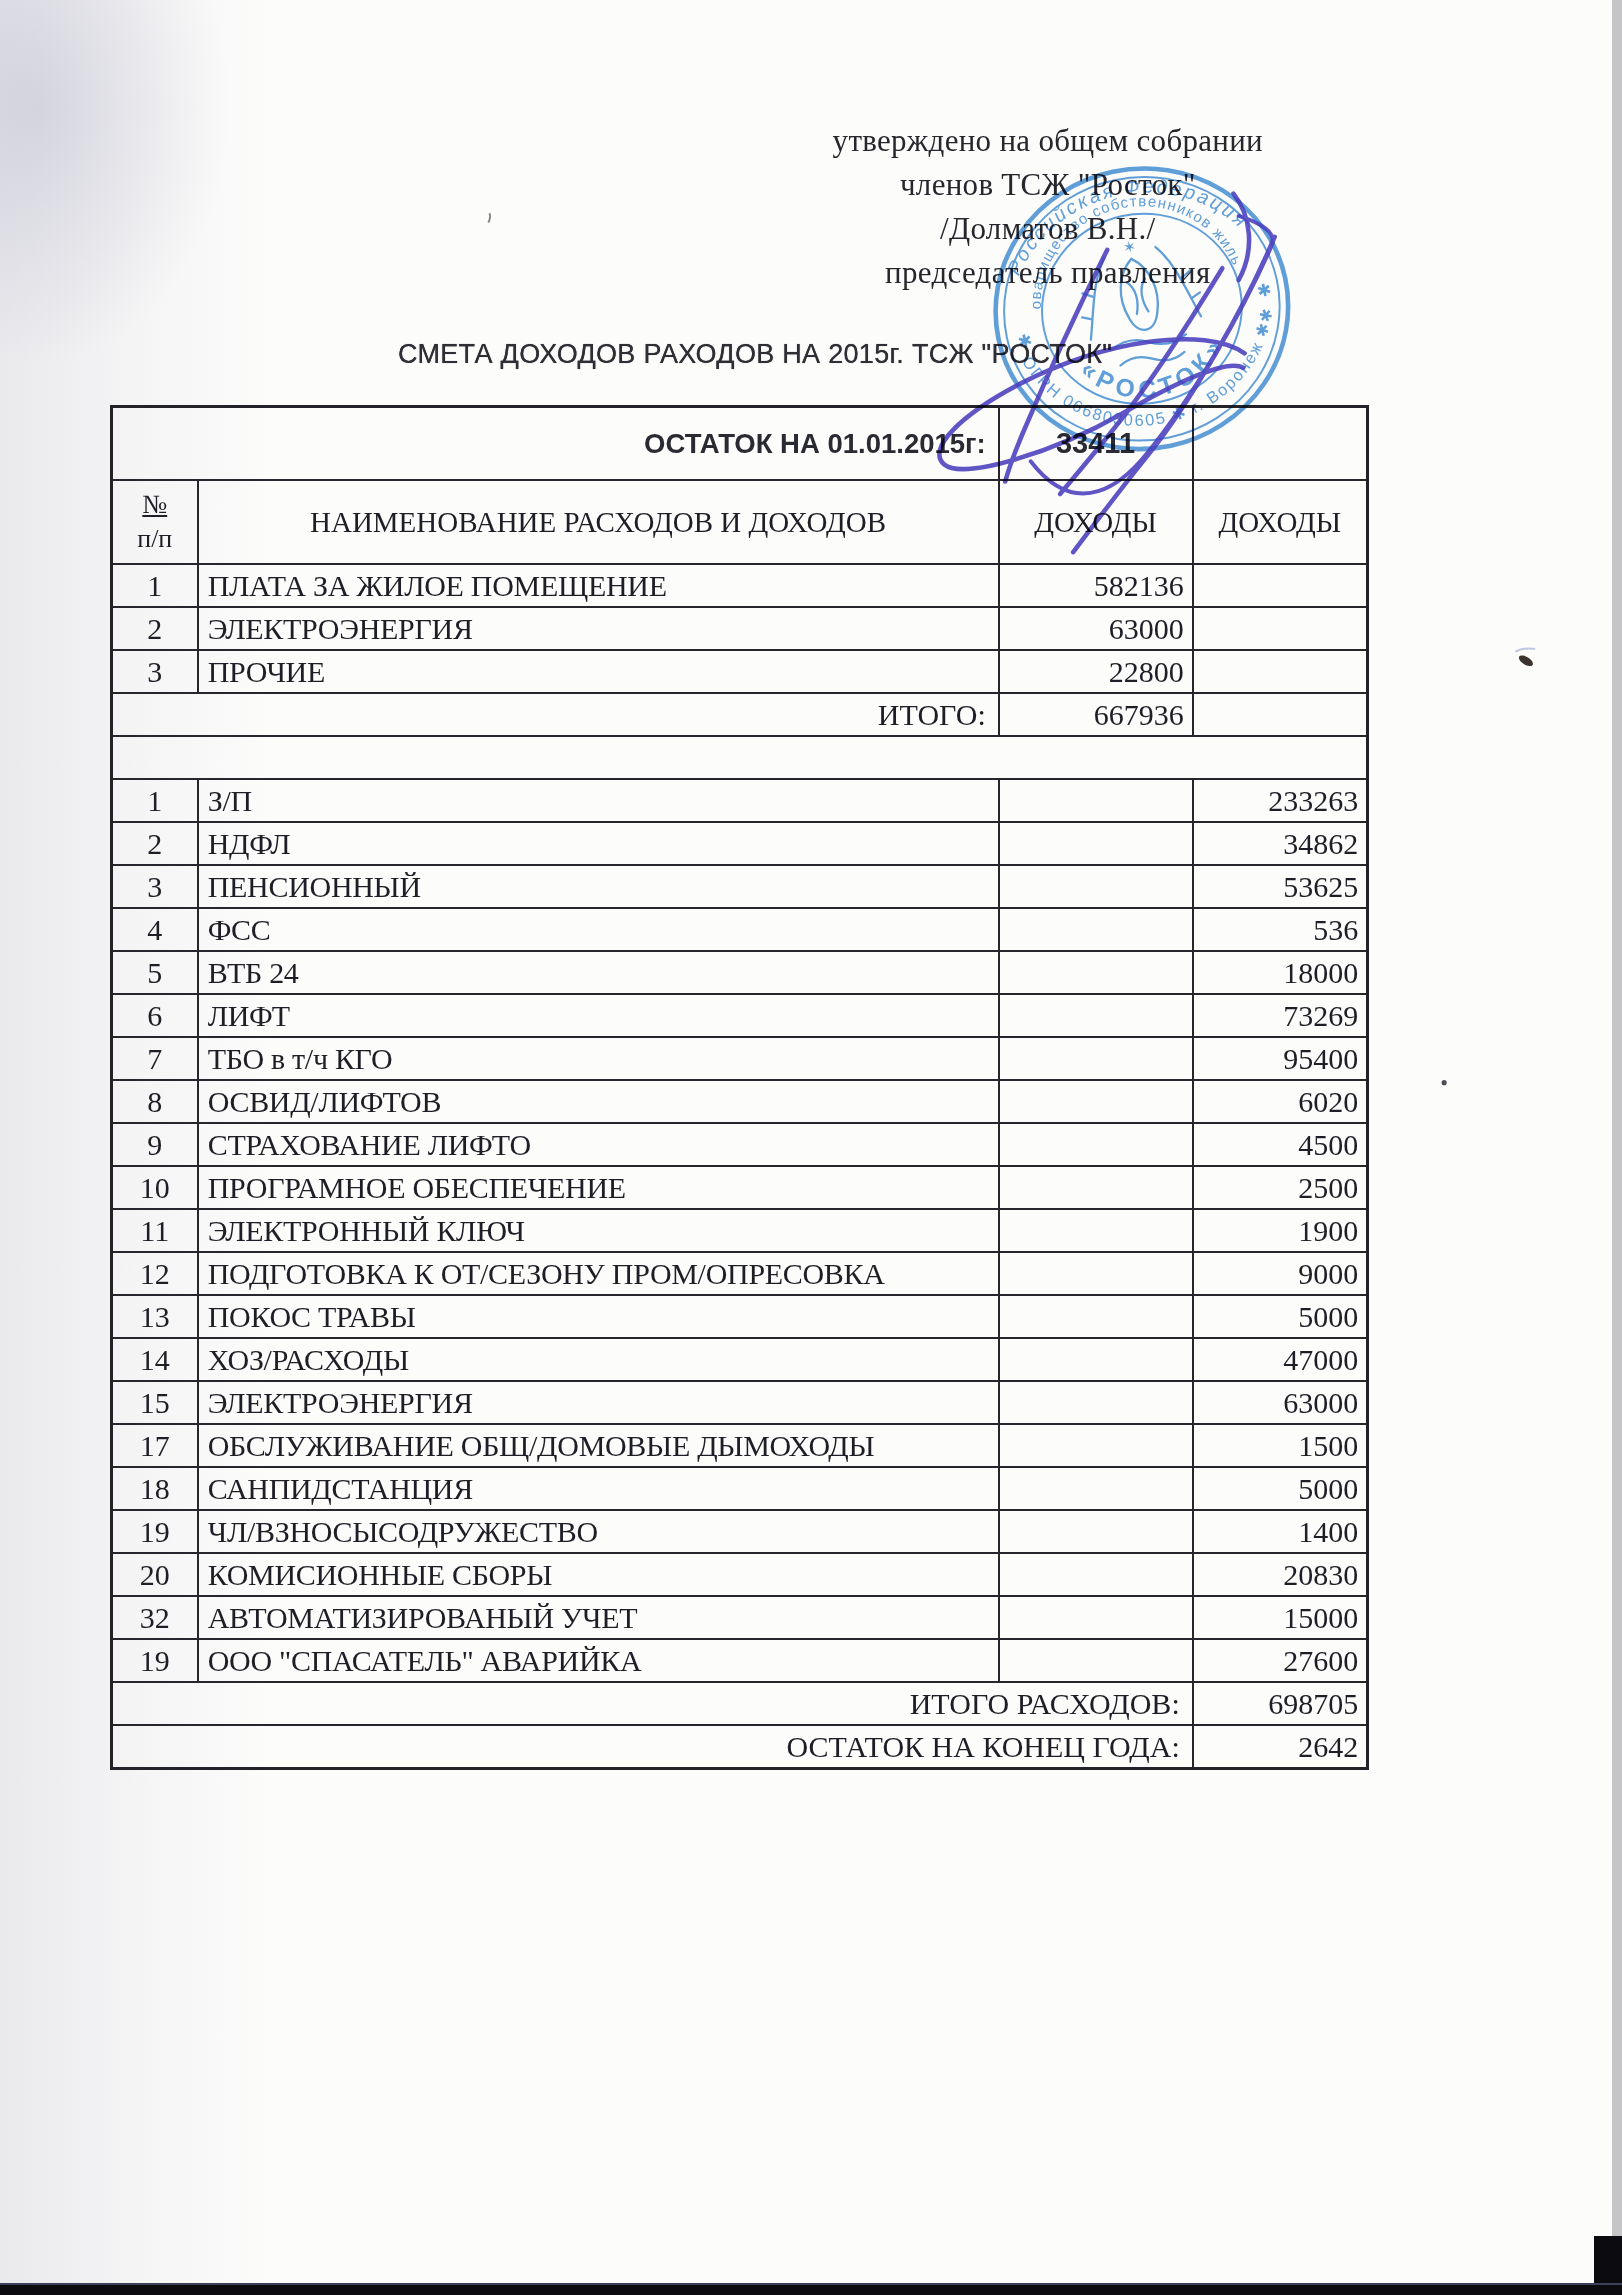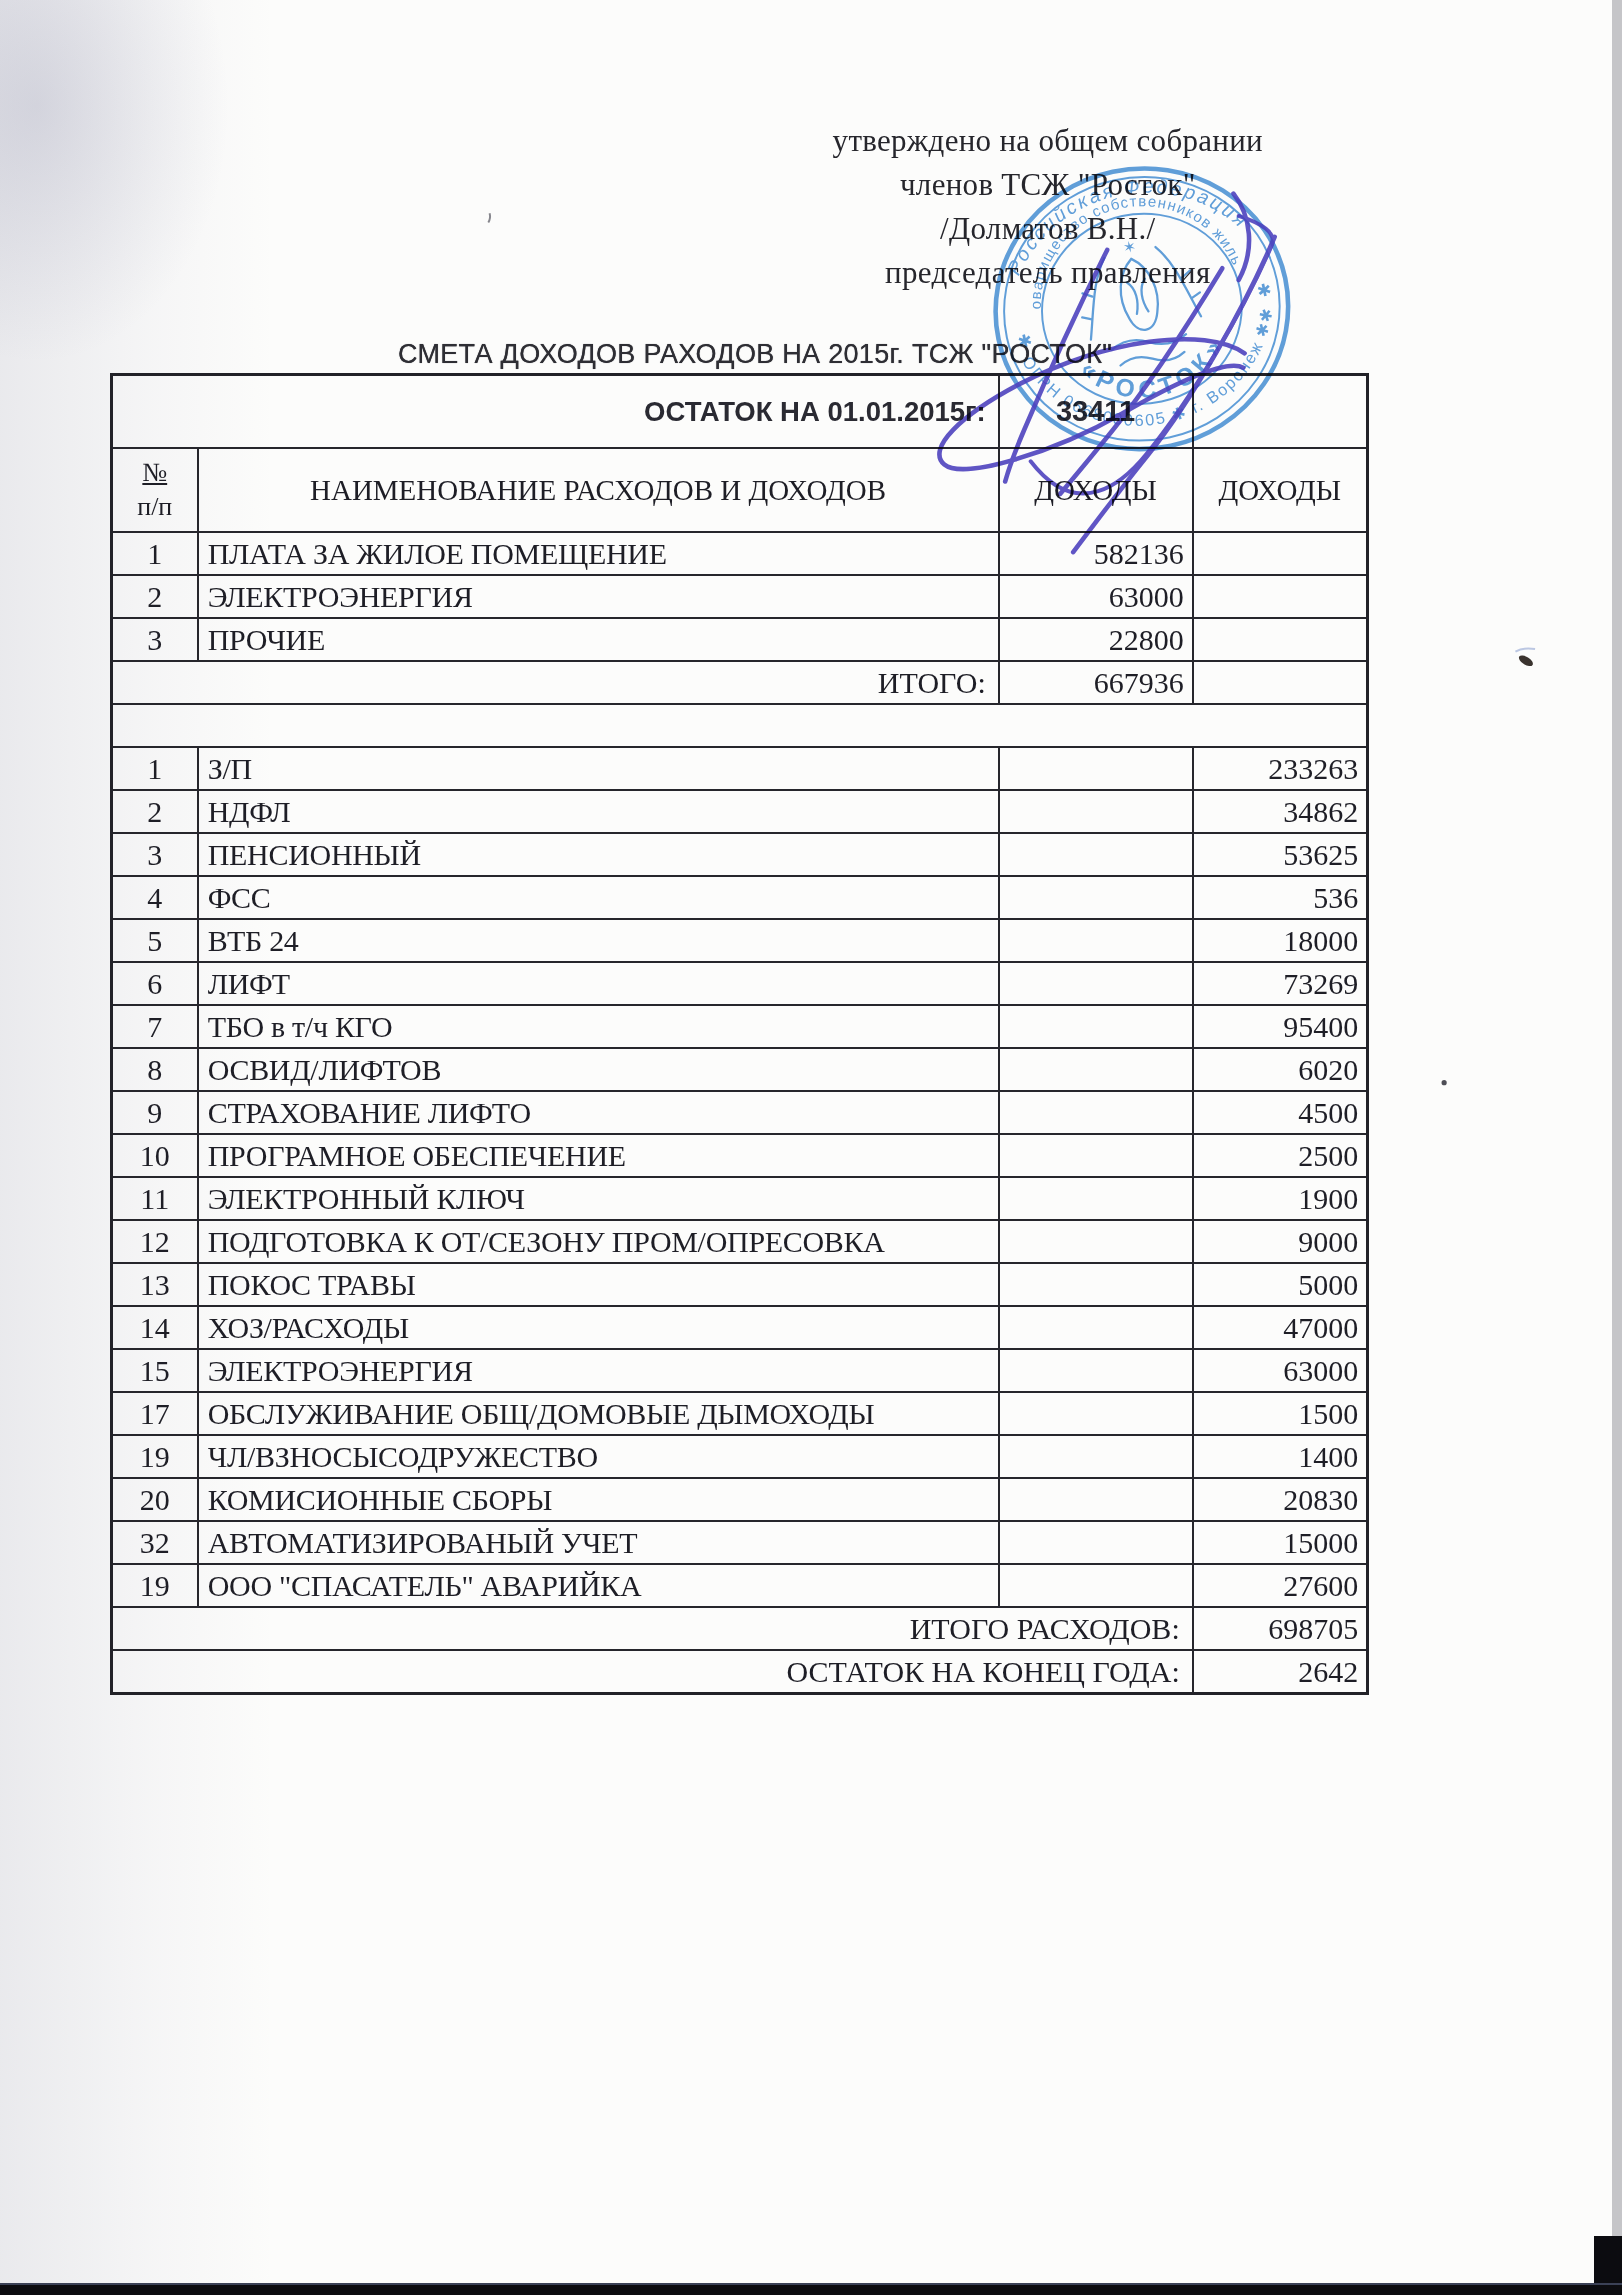--- a/index.html
+++ b/index.html
@@ -24,21 +24,21 @@
     font-size:31px;line-height:44px;color:#26262c;letter-spacing:0.3px;
   }
   
   .doc-title{
     position:absolute;left:398px;top:339px;
     font-family:"Liberation Sans",sans-serif;font-size:27px;font-weight:400;
     color:#2e2e34;text-shadow:0 0 0.7px #2e2e34;letter-spacing:0.3px;white-space:nowrap;
   }
   
   table.budget{
-    position:absolute;left:110px;top:373px;width:1256px;
+    position:absolute;left:110px;top:405px;width:1256px;
     border-collapse:collapse;table-layout:fixed;
     font-size:30px;color:#1e1e26;
   }
   table.budget td{
     border:2px solid #26262c;border-top-width:2.6px;border-bottom-width:2.6px;
     padding:0;vertical-align:middle;overflow:hidden;white-space:nowrap;
   }
   table.budget{border:3.9px solid #222228;}
   tr.r-opening td{height:71px;}
   tr.r-header td{height:82px;}
@@ -221,20 +221,26 @@
           <td class="c-val"></td>
           <td class="c-val">63000</td>
         </tr>
         <tr class="r-data">
           <td class="c-num">17</td>
           <td class="c-name">ОБСЛУЖИВАНИЕ ОБЩ/ДОМОВЫЕ ДЫМОХОДЫ</td>
           <td class="c-val"></td>
           <td class="c-val">1500</td>
         </tr>
         <tr class="r-data">
+          <td class="c-num">18</td>
+          <td class="c-name">САНПИДСТАНЦИЯ</td>
+          <td class="c-val"></td>
+          <td class="c-val">5000</td>
+        </tr>
+        <tr class="r-data">
           <td class="c-num">19</td>
           <td class="c-name">ЧЛ/ВЗНОСЫСОДРУЖЕСТВО</td>
           <td class="c-val"></td>
           <td class="c-val">1400</td>
         </tr>
         <tr class="r-data">
           <td class="c-num">20</td>
           <td class="c-name">КОМИСИОННЫЕ СБОРЫ</td>
           <td class="c-val"></td>
           <td class="c-val">20830</td>

